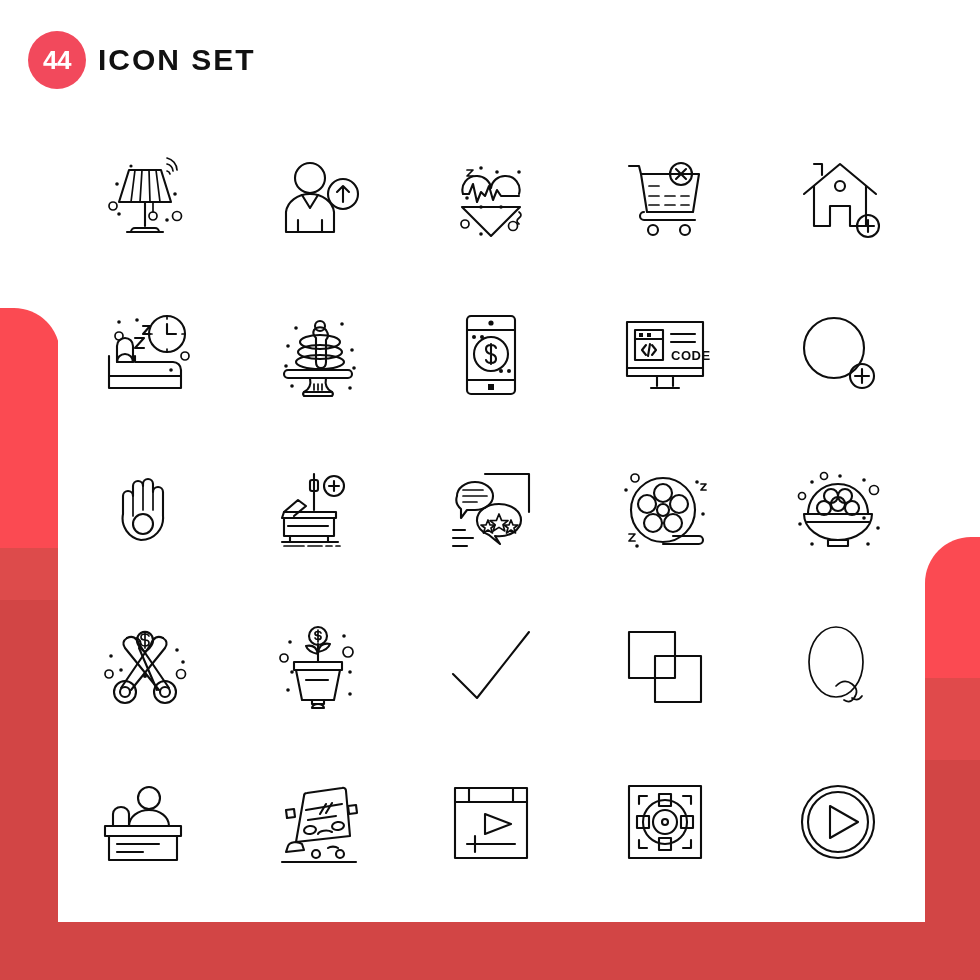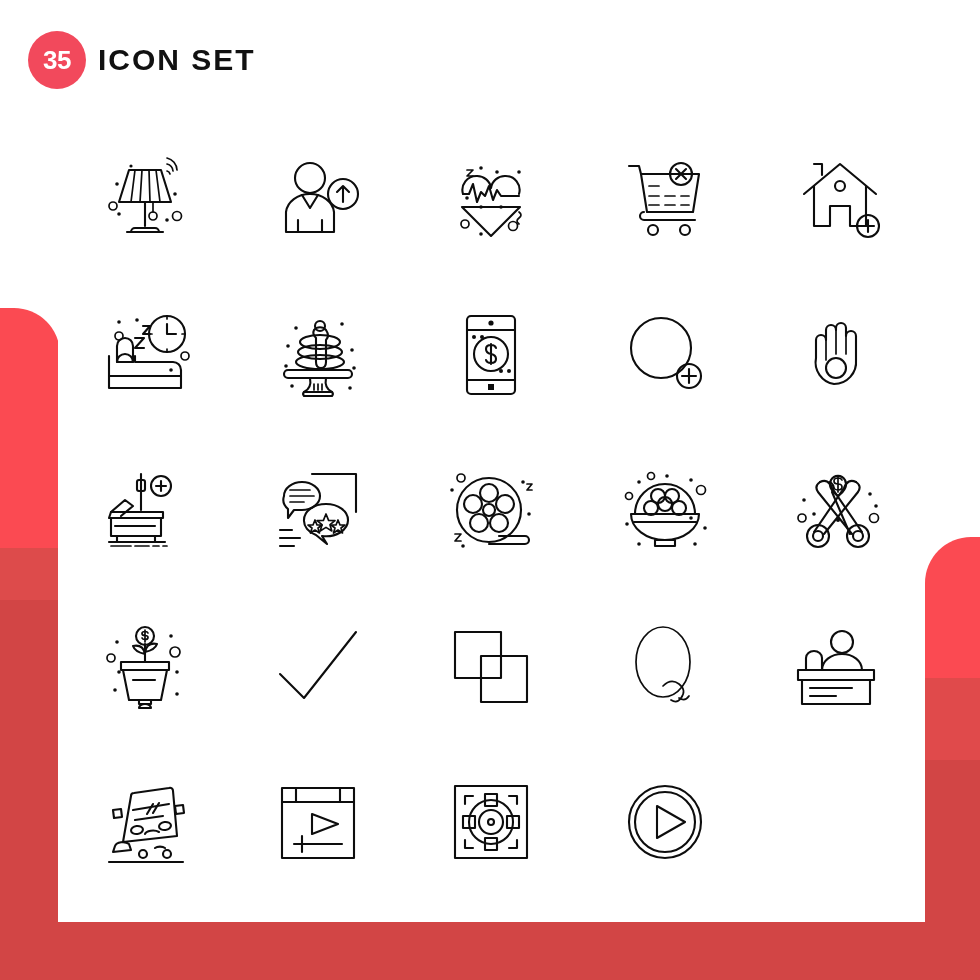--- a/index.html
+++ b/index.html
@@ -102,21 +102,21 @@
   <div class="deco" id="deco-bottom-left-fill"></div>
   <div class="deco" id="deco-right-light"></div>
   <div class="deco" id="deco-right-mid"></div>
   <div class="deco" id="deco-right-dark"></div>
   <div class="deco" id="deco-bottom"></div>
 
   <div id="card">
 
     <div id="header">
       <div id="count-badge">
-        <span>35</span>
+        <span>44</span>
       </div>
       <div id="set-title">ICON SET</div>
     </div>
 
     <div id="icon-grid">
 
       <div class="icon-cell">
         <svg width="96" height="96" viewBox="0 0 96 96">
           <path class="ln" d="M32 20 H64 L74 52 H22 Z"></path>
           <path class="ln-thin" d="M38 20 L34 52 M45 20 L43 52 M52 20 L53 52 M59 20 L63 52"></path>
@@ -243,20 +243,34 @@
           <rect class="dotf" x="45" y="78" width="6" height="6"></rect>
           <circle class="ln" cx="48" cy="48" r="17"></circle>
           <path class="ln" d="M48 38 V58 M53 42 a5 4 0 0 0 -5 -3 q-5 0 -5 4 q0 4 5 5 q5 1 5 5 q0 4 -5 4 a5 4 0 0 1 -5 -3"></path>
           <circle class="dotf" cx="31" cy="31" r="2"></circle>
           <circle class="dotf" cx="39" cy="31" r="2"></circle>
           <circle class="dotf" cx="58" cy="65" r="2"></circle>
           <circle class="dotf" cx="66" cy="65" r="2"></circle>
         </svg>
       </div>
 
+      <div class="icon-cell">
+        <svg width="96" height="96" viewBox="0 0 96 96">
+          <rect class="ln" x="10" y="16" width="76" height="54"></rect>
+          <path class="ln" d="M10 62 H86"></path>
+          <path class="ln" d="M40 70 V80 M56 70 V80 M34 82 H62"></path>
+          <rect class="ln" x="18" y="24" width="28" height="30"></rect>
+          <path class="ln" d="M18 33 H46"></path>
+          <rect class="dotf" x="22" y="27" width="4" height="4"></rect>
+          <rect class="dotf" x="30" y="27" width="4" height="4"></rect>
+          <path class="ln" d="M29 39 L25 44 L29 49 M35 39 L39 44 L35 49 M33 38 L31 50"></path>
+          <path class="ln" d="M54 28 H78 M54 36 H78"></path>
+          <text class="txt" x="54" y="54" font-size="13" letter-spacing="0.5">CODE</text>
+        </svg>
+      </div>
 
       <div class="icon-cell">
         <svg width="96" height="96" viewBox="0 0 96 96">
           <circle class="ln" cx="44" cy="42" r="30"></circle>
           <circle class="ln" cx="72" cy="70" r="12" fill="#ffffff"></circle>
           <path class="ln" d="M72 63 V77 M65 70 H79"></path>
         </svg>
       </div>
 
       <div class="icon-cell">

